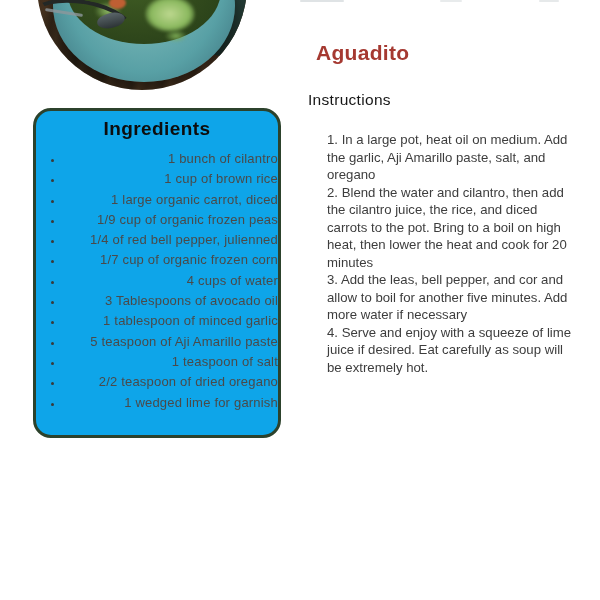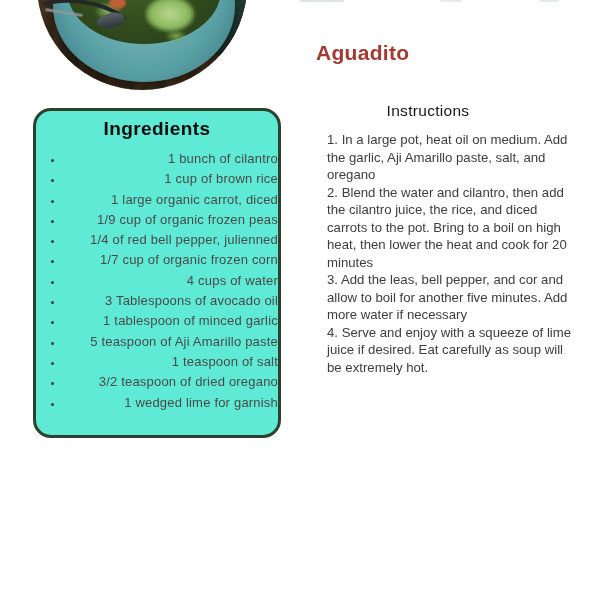--- a/index.html
+++ b/index.html
@@ -34,34 +34,34 @@
   .photo .shrimp{position:absolute;left:72px;top:117px;width:17px;height:12px;border-radius:50%;
          background:#bf5f33;filter:blur(0.8px);}
   .photo .spoon-arc{position:absolute;left:-8px;top:120px;width:98px;height:42px;border-radius:50%;
          border:4px solid transparent;border-top:4px solid #232826;transform:rotate(10deg);}
   .photo .spoon-head{position:absolute;left:60px;top:133px;width:28px;height:15px;border-radius:50%;
          background:linear-gradient(#5b666a,#2c3335);transform:rotate(-12deg);}
   .photo .spoon-glint{position:absolute;left:8px;top:131px;width:38px;height:3px;border-radius:2px;
          background:#8d979b;transform:rotate(9deg);opacity:0.8;}
 
   
-  .ing-box{position:absolute;left:33px;top:108px;width:248px;height:330px;background:#5eead4;
+  .ing-box{position:absolute;left:33px;top:108px;width:248px;height:330px;background:#0ea5e9;
            border:3px solid #2c422c;border-radius:18px;box-sizing:border-box;}
   .ing-box h2{margin:7px 0 0 0;text-align:center;font-size:19px;font-weight:bold;
               color:#0d0d0d;letter-spacing:0.4px;}
   .ing-box ul{margin:9px 0 0 14px;padding-left:14px;}
   .ing-box li{font-size:13px;line-height:20.3px;color:#4a4a4a;letter-spacing:0.2px;
               list-style:disc;text-align:right;}
   .ing-box li::marker{color:#3a3a3a;font-size:11px;}
 
   
   .right-col{position:absolute;left:308px;top:0;width:278px;}
   .recipe-title{position:absolute;left:8px;top:41px;width:240px;margin:0;text-align:left;
                 font-size:21px;font-weight:bold;color:#a53931;letter-spacing:0.3px;}
-  .instr-head{position:absolute;left:0;top:102px;width:240px;margin:0;text-align:center;
+  .instr-head{position:absolute;left:0;top:91px;width:240px;margin:0;text-align:left;
               font-size:15.5px;font-weight:normal;color:#161616;letter-spacing:0.3px;}
   .instr-body{position:absolute;left:2px;top:114px;width:278px;margin:17px;
               font-size:13.2px;line-height:17.5px;color:#3d3d3d;white-space:pre-line;}
 </style>
 </head>
 <body>
 
 <div class="page">
 
   <div class="artifact a1"></div>
@@ -89,21 +89,21 @@
         <li>1 cup of brown rice</li>
         <li>1 large organic carrot, diced</li>
         <li>1/9 cup of organic frozen peas</li>
         <li>1/4 of red bell pepper, julienned</li>
         <li>1/7 cup of organic frozen corn</li>
         <li>4 cups of water</li>
         <li>3 Tablespoons of avocado oil</li>
         <li>1 tablespoon of minced garlic</li>
         <li>5 teaspoon of Aji Amarillo paste</li>
         <li>1 teaspoon of salt</li>
-        <li>3/2 teaspoon of dried oregano</li>
+        <li>2/2 teaspoon of dried oregano</li>
         <li>1 wedged lime for garnish</li>
       </ul>
   </div>
 
   <div class="right-col">
     <h1 class="recipe-title">Aguadito</h1>
     <h3 class="instr-head">Instructions</h3>
     <div class="instr-body">1. In a large pot, heat oil on medium. Add
 the garlic, Aji Amarillo paste, salt, and
 oregano

